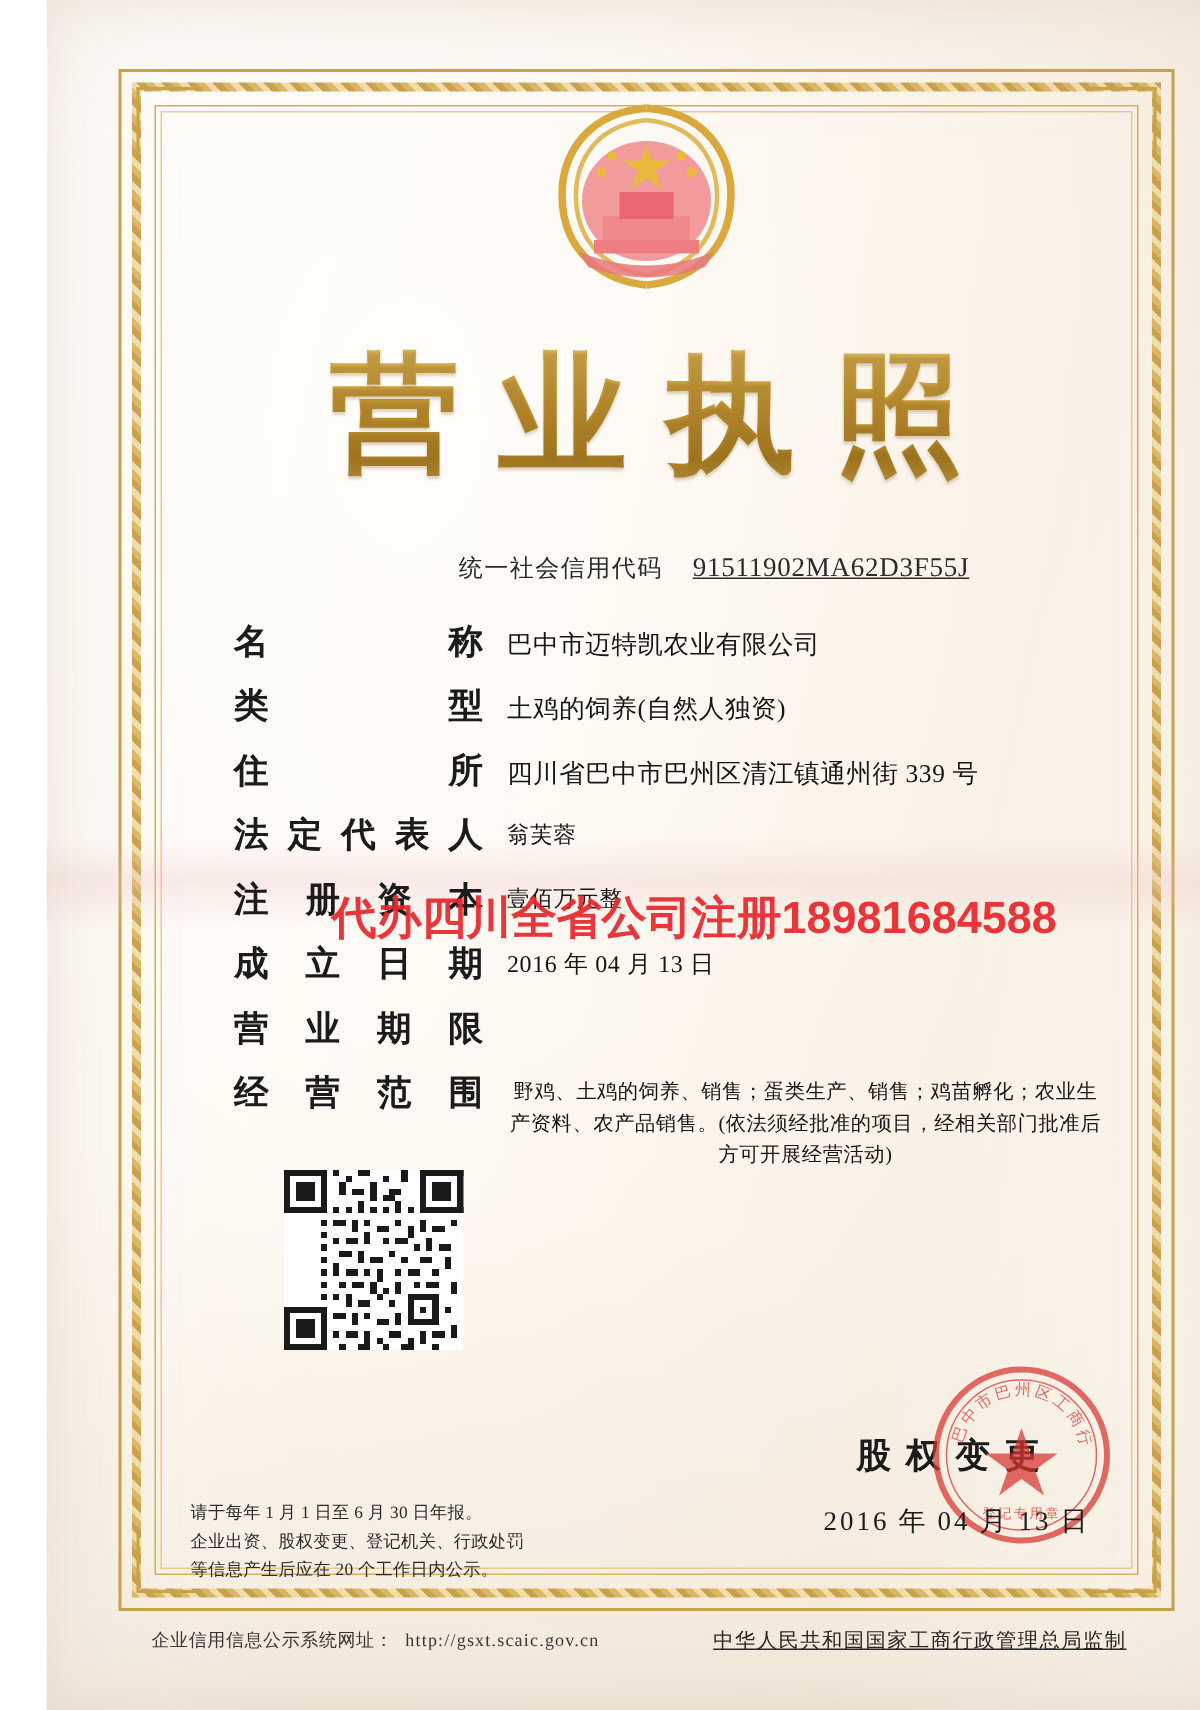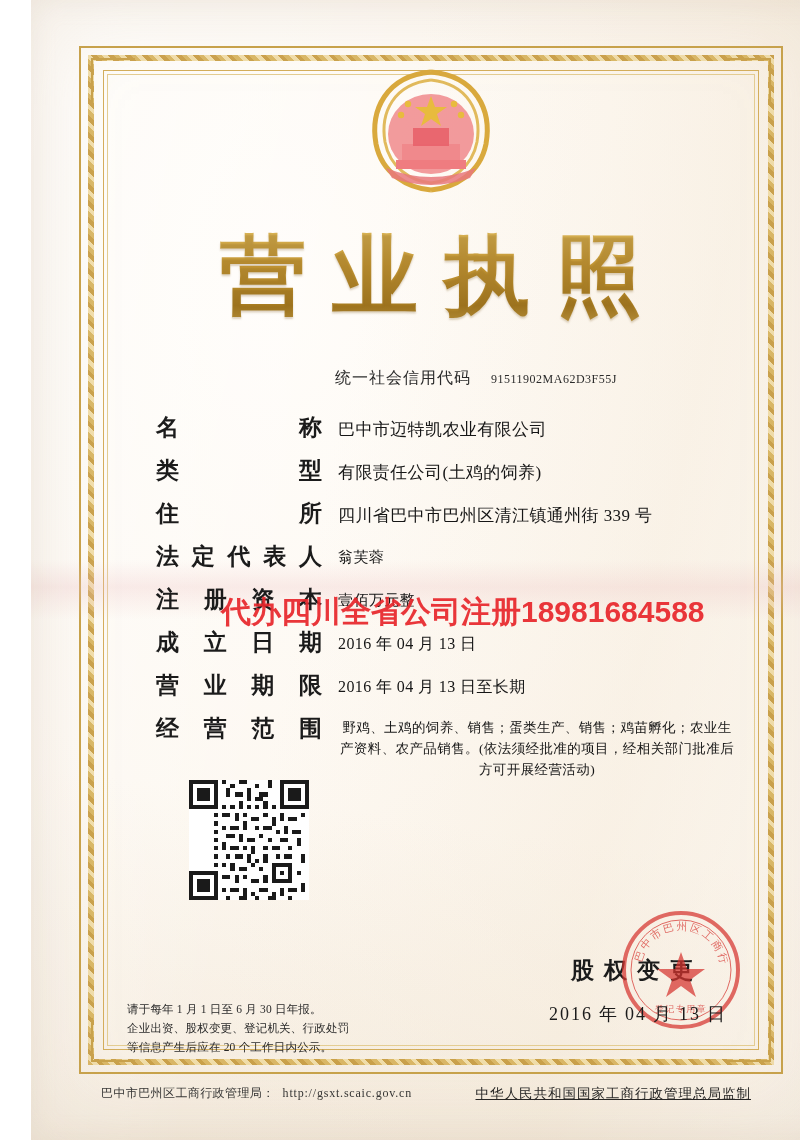--- a/index.html
+++ b/index.html
@@ -117,21 +117,22 @@
     left: 0; right: 0;
     text-align: center;
     font-size: 16px;
     color: #2b2b2b;
     padding-left: 90px;
   }
   .credit-line .lbl { letter-spacing: 1px; }
   .credit-line .code {
     margin-left: 16px;
     letter-spacing: 0.5px;
-    font-size: 12px;
+    font-size: 18px;
+    text-decoration: underline;
   }
 
   
   .fields {
     position: absolute;
     left: 125px;
     top: 412px;
     right: 95px;
   }
   .row {
@@ -317,21 +318,21 @@
           <span>称</span>
       </div>
       <div class="value">巴中市迈特凯农业有限公司</div>
     </div>
 
     <div class="row">
       <div class="label">
         <span>类</span>
           <span>型</span>
       </div>
-      <div class="value">有限责任公司(土鸡的饲养)</div>
+      <div class="value">土鸡的饲养(自然人独资)</div>
     </div>
 
     <div class="row">
       <div class="label">
         <span>住</span>
           <span>所</span>
       </div>
       <div class="value">四川省巴中市巴州区清江镇通州街 339 号</div>
     </div>
 
@@ -366,21 +367,20 @@
       <div class="value">2016 年 04 月 13 日</div>
     </div>
 
     <div class="row date">
       <div class="label">
         <span>营</span>
           <span>业</span>
           <span>期</span>
           <span>限</span>
       </div>
-      <div class="value">2016 年 04 月 13 日至长期</div>
     </div>
 
     <div class="row scope">
       <div class="label">
         <span>经</span>
           <span>营</span>
           <span>范</span>
           <span>围</span>
       </div>
       <div class="value">野鸡、土鸡的饲养、销售；蛋类生产、销售；鸡苗孵化；农业生产资料、农产品销售。(依法须经批准的项目，经相关部门批准后方可开展经营活动)</div>
@@ -532,18 +532,18 @@
     <span class="n">2016</span><span>年</span><span class="n">04</span><span>月</span><span class="n">13</span><span>日</span>
   </div>
 
   <div class="notes">
     <div>请于每年 1 月 1 日至 6 月 30 日年报。</div>
     <div>企业出资、股权变更、登记机关、行政处罚</div>
     <div>等信息产生后应在 20 个工作日内公示。</div>
   </div>
 
   <div class="footer-left">
-    <span>巴中市巴州区工商行政管理局：</span><span class="url">http://gsxt.scaic.gov.cn</span>
+    <span>企业信用信息公示系统网址：</span><span class="url">http://gsxt.scaic.gov.cn</span>
   </div>
   <div class="footer-right">中华人民共和国国家工商行政管理总局监制</div>
 
   <div class="vignette"></div>
 </div>
 
 </body></html>

